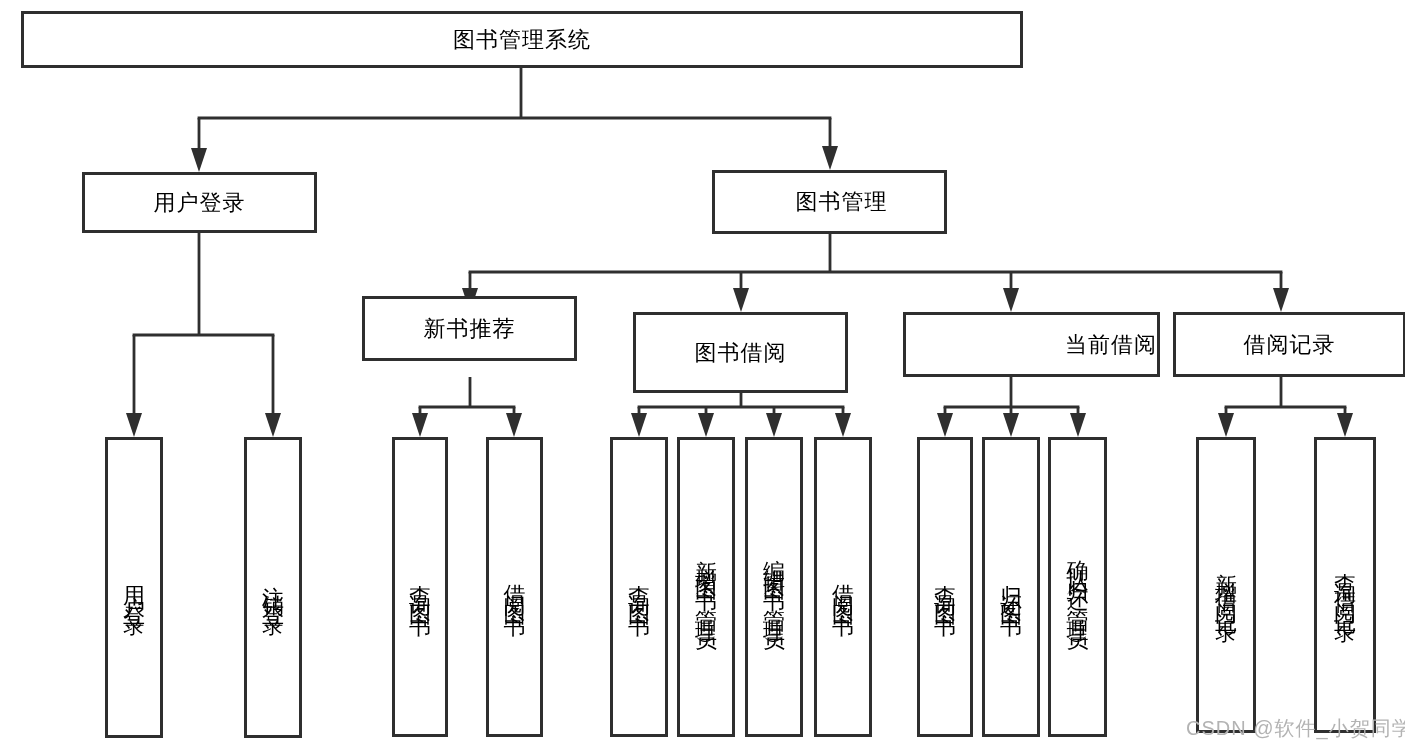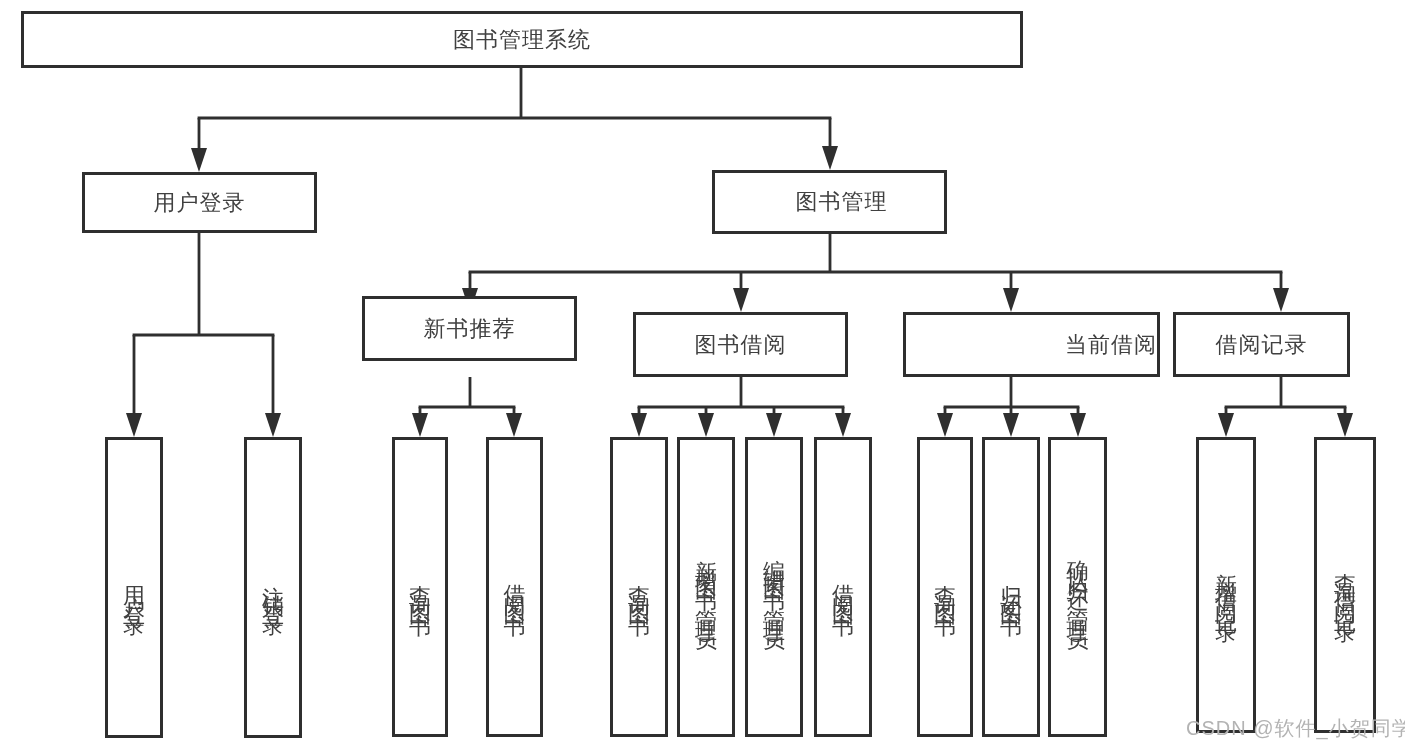--- a/index.html
+++ b/index.html
@@ -24,21 +24,21 @@
     height: 747px;
   }
   .node {
     position: absolute;
     box-sizing: border-box;
     border: 3px solid #2f2f2f;
     background: #ffffff;
     display: flex;
     align-items: center;
     justify-content: center;
-    color: #404040;
+    color: #000000;
   }
   .node.h .lbl {
     font-size: 22px;
     letter-spacing: 1px;
     white-space: nowrap;
   }
   .node.v {
     writing-mode: vertical-rl;
   }
   .node.v .lbl {
@@ -122,27 +122,27 @@
       </div>
       <div class="node h" style="left: 82px; top: 172px; width: 235px; height: 61px;">
         <span class="lbl">用户登录</span>
       </div>
       <div class="node h" style="left: 712px; top: 170px; width: 235px; height: 64px; padding-left: 24px;">
         <span class="lbl">图书管理</span>
       </div>
       <div class="node h" style="left: 362px; top: 296px; width: 215px; height: 65px;">
         <span class="lbl">新书推荐</span>
       </div>
-      <div class="node h" style="left: 633px; top: 312px; width: 215px; height: 65px; text-align: center;">
+      <div class="node h" style="left: 633px; top: 312px; width: 215px; height: 81px; text-align: center;">
         <span class="lbl">图书借阅</span>
       </div>
       <div class="node h" style="left: 903px; top: 312px; width: 257px; height: 65px; justify-content: flex-end;">
         <span class="lbl">当前借阅</span>
       </div>
-      <div class="node h" style="left: 1173px; top: 312px; width: 177px; height: 65px; text-align: center;">
+      <div class="node h" style="left: 1173px; top: 312px; width: 233px; height: 65px; text-align: center;">
         <span class="lbl">借阅记录</span>
       </div>
       <div class="node v" style="left: 105px; top: 437px; width: 58px; height: 301px;">
         <span class="lbl">用户登录</span>
       </div>
       <div class="node v" style="left: 244px; top: 437px; width: 58px; height: 301px;">
         <span class="lbl">注销登录</span>
       </div>
       <div class="node v" style="left: 392px; top: 437px; width: 56px; height: 300px;">
         <span class="lbl">查询图书</span>

